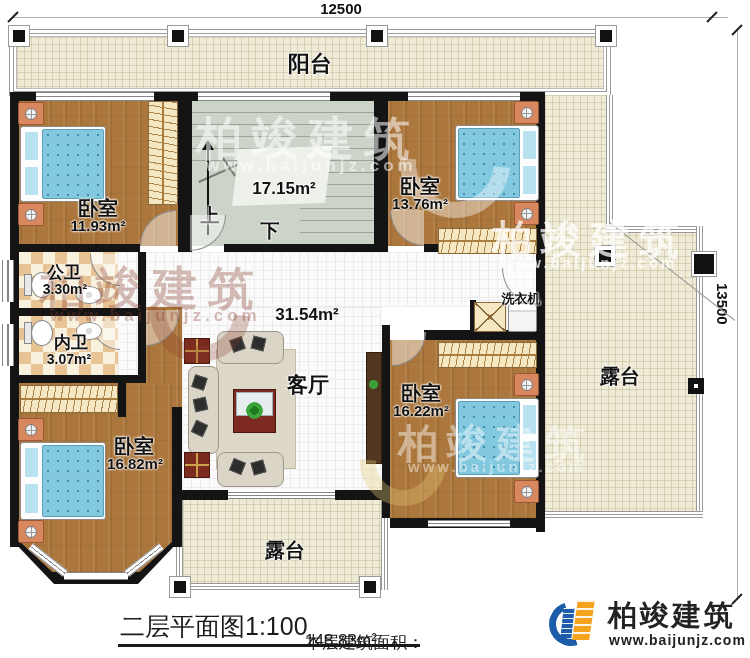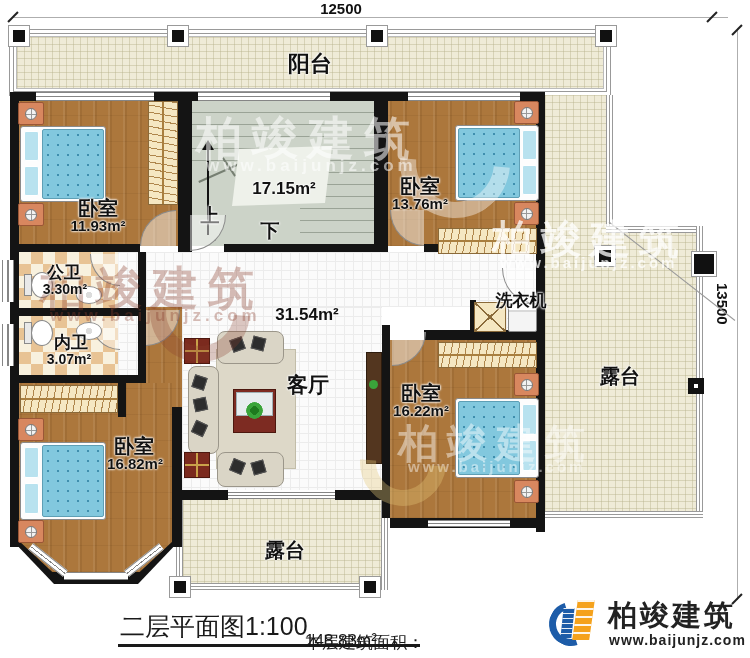--- a/index.html
+++ b/index.html
@@ -265,21 +265,21 @@
   <div class="lb" style="left:64px;top:264px;font-size:17px;">公卫</div>
   <div class="lb" style="left:65px;top:282px;font-size:14px;">3.30m²</div>
   <div class="lb" style="left:71px;top:334px;font-size:17px;">内卫</div>
   <div class="lb" style="left:69px;top:352px;font-size:14px;">3.07m²</div>
   <div class="lb" style="left:307px;top:306px;font-size:17px;">31.54m²</div>
   <div class="lb" style="left:308px;top:374px;font-size:21px;">客厅</div>
   <div class="lb" style="left:134px;top:436px;font-size:20px;">卧室</div>
   <div class="lb" style="left:135px;top:456px;font-size:15px;">16.82m²</div>
   <div class="lb" style="left:421px;top:383px;font-size:20px;">卧室</div>
   <div class="lb" style="left:421px;top:403px;font-size:15px;">16.22m²</div>
-  <div class="lb" style="left:521px;top:292px;font-size:17px;">洗衣机</div>
+  <div class="lb" style="left:521px;top:292px;font-size:13px;">洗衣机</div>
 
   <div style="left:120px;top:610px;font-size:25px;color:#1a1a1a;">二层平面图1:100</div>
   <div style="left:118px;top:644px;width:302px;height:3px;background:#1a1a1a;"></div>
   <div style="left:305px;top:631px;font-size:17px;color:#1a1a1a;white-space:nowrap;">
     <span>本层建筑面积：</span>
       <span>148.83m²</span>
   </div>
 
   <div style="left:548px;top:594px;width:58px;height:60px;">
     <div style="left:1px;top:8px;width:44px;height:44px;border-radius:50%;border:7px solid #1d5ca8;border-top-color:transparent;border-right-color:transparent;transform:rotate(28deg);"></div>

